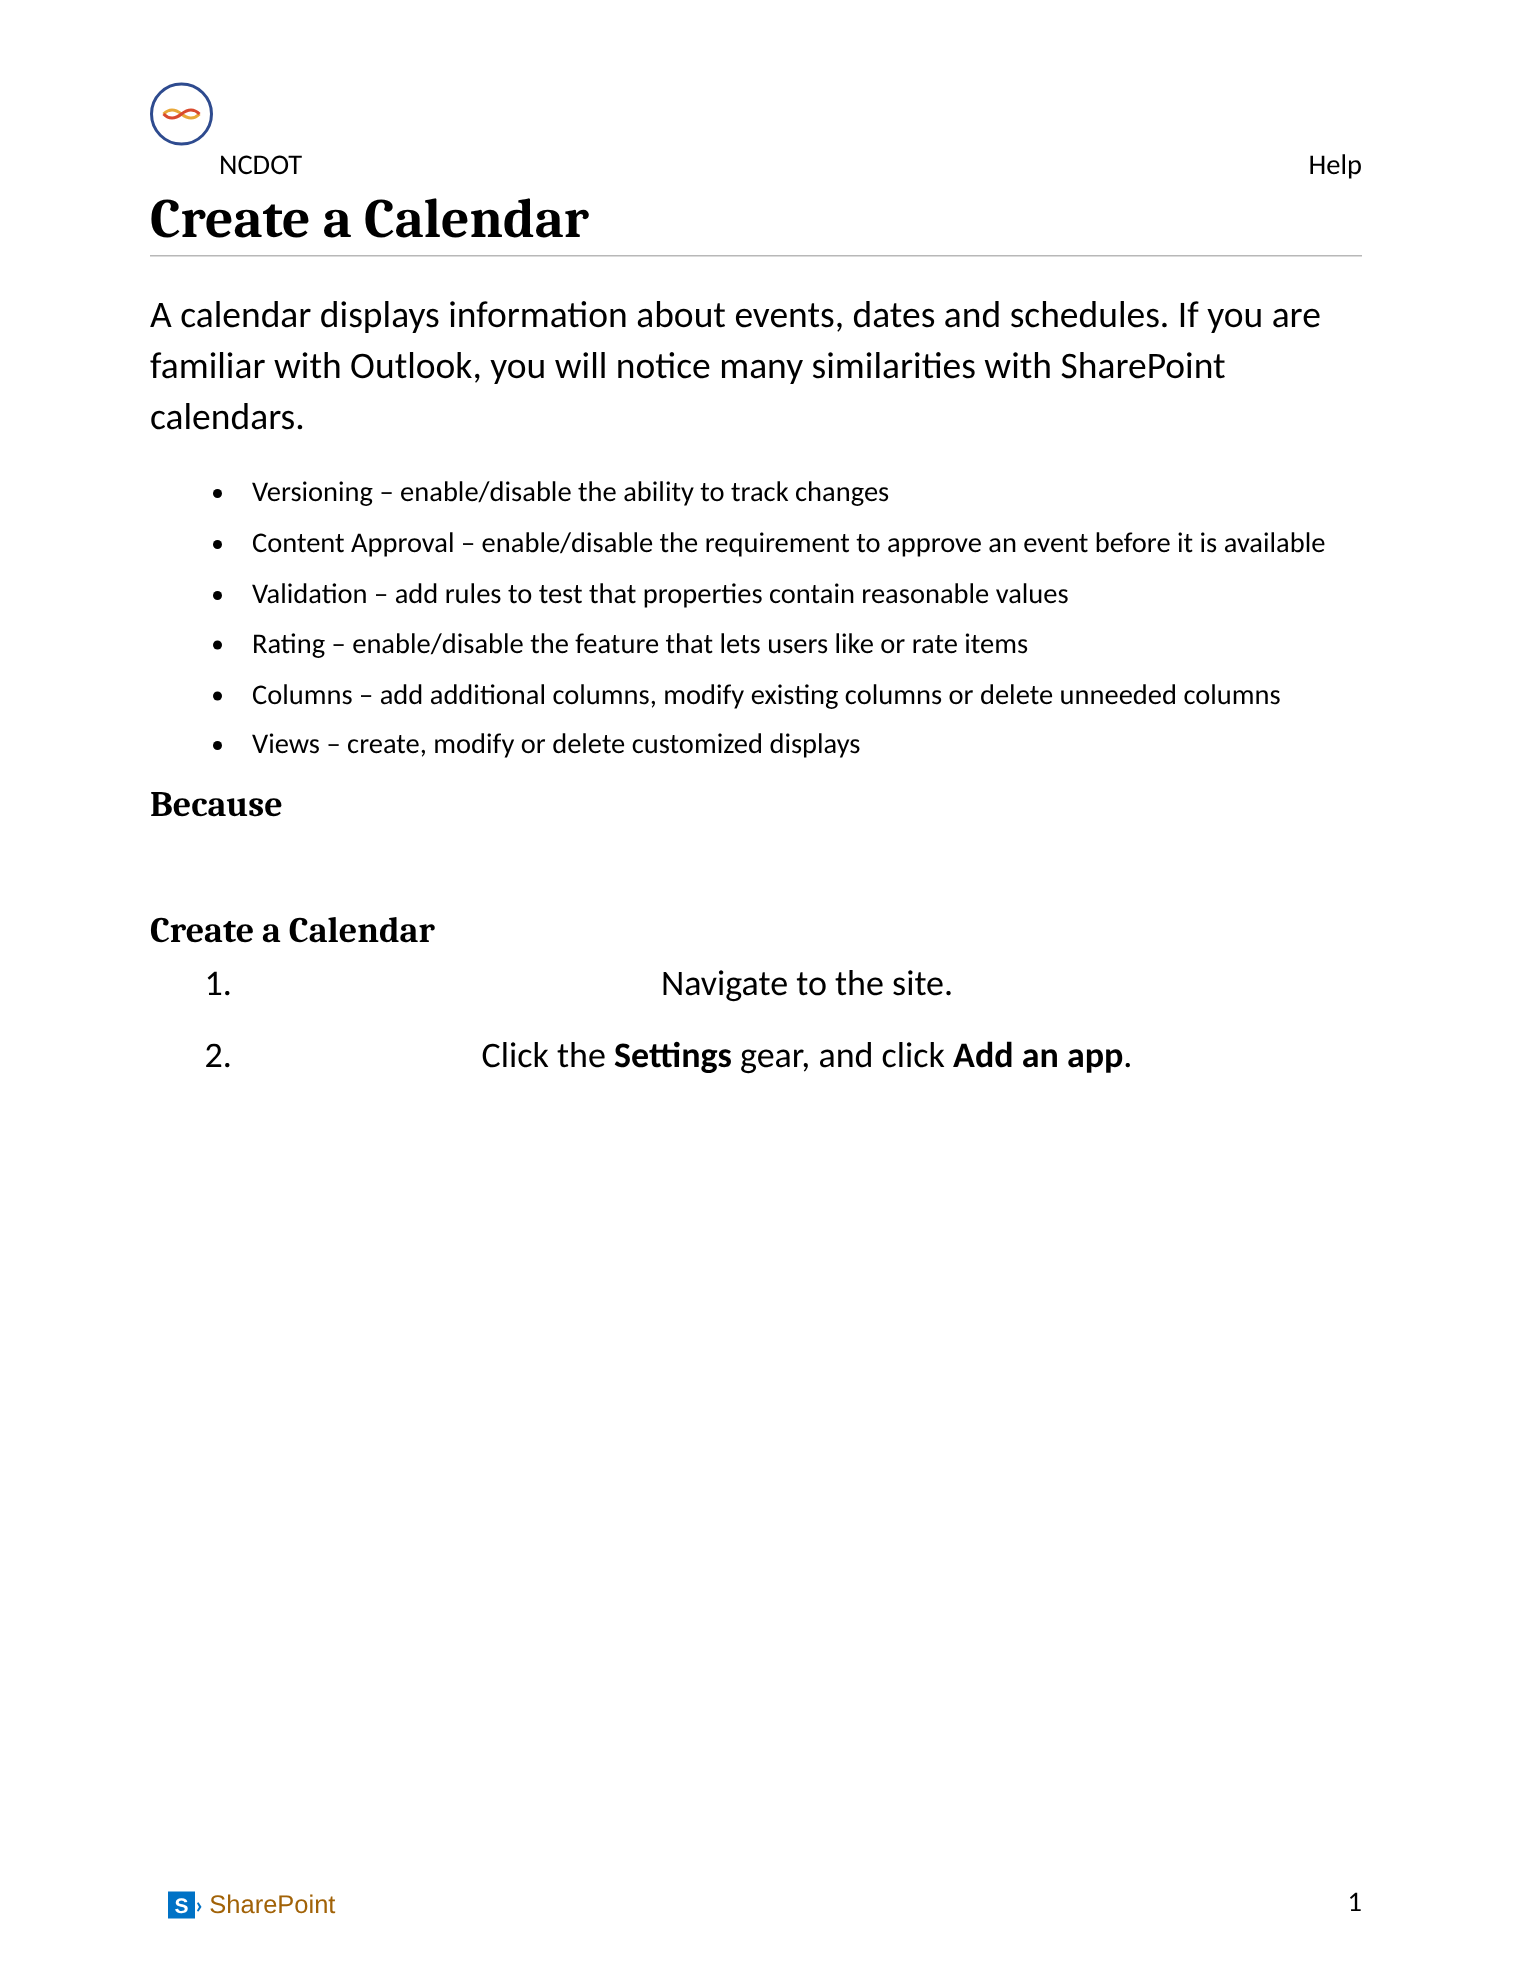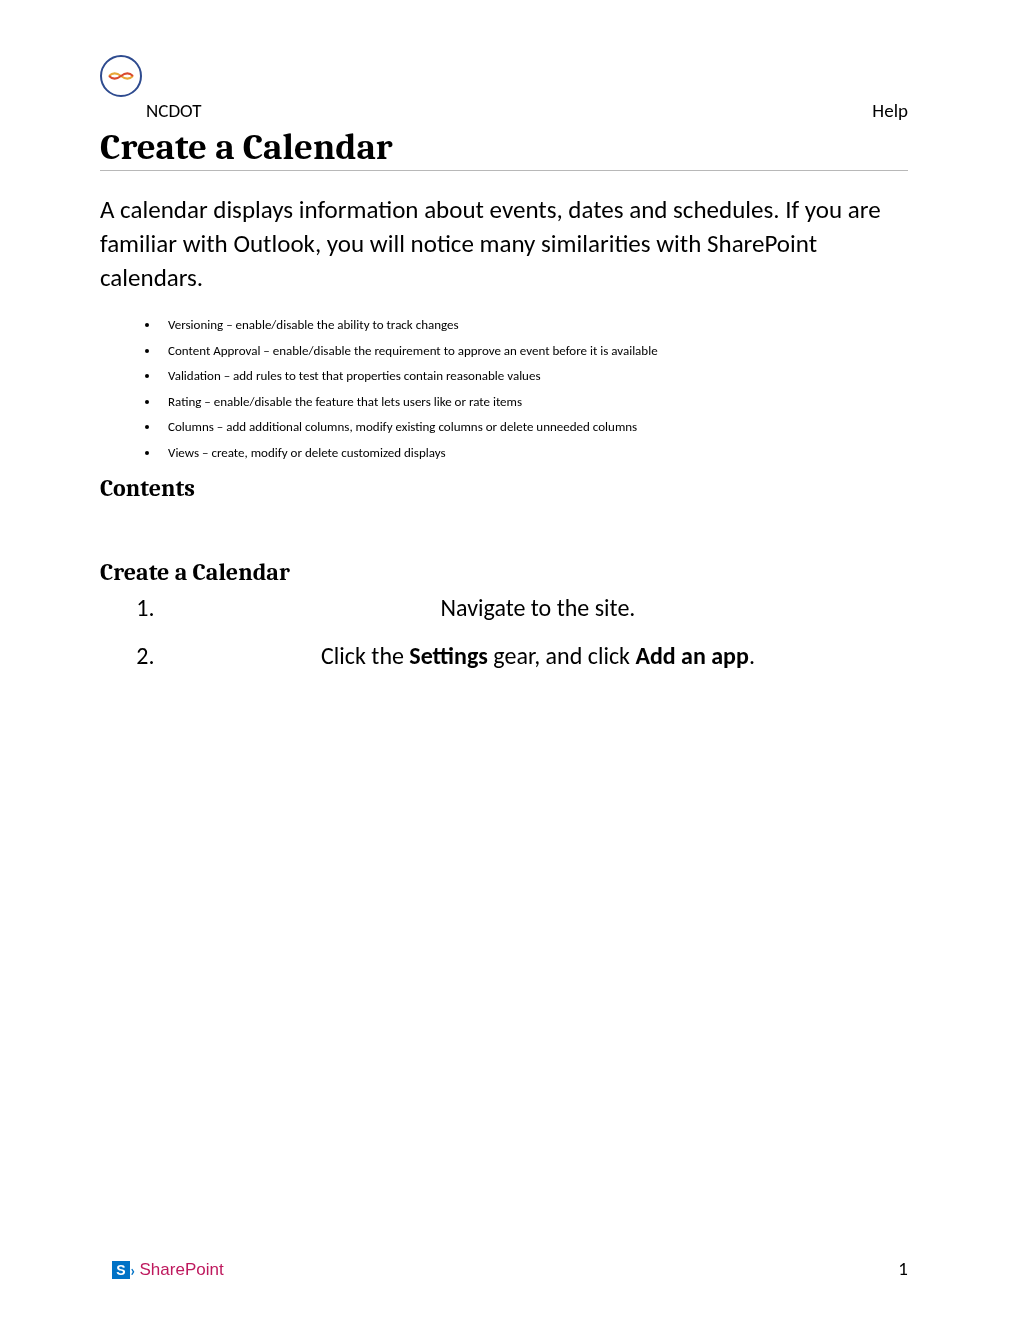--- a/index.html
+++ b/index.html
@@ -69,21 +69,21 @@
       font-size: 25px;
       line-height: 1.35;
       margin-bottom: 22px;
     }
     .bullet-list {
       list-style-type: disc;
       padding-left: 60px;
       margin-bottom: 12px;
     }
     .bullet-list li {
-      font-size: 13px;
+      font-size: 19px;
       line-height: 1.35;
       margin-bottom: 8px;
       padding-left: 8px;
     }
     .note {
       font-size: 19px;
       font-style: italic;
       line-height: 1.35;
       margin-bottom: 26px;
     }
@@ -136,21 +136,21 @@
       justify-content: center;
       font-family: Arial, sans-serif;
     }
     .sp-arrow {
       color: #0072c6;
       font-size: 16px;
       font-weight: bold;
       margin-left: -2px;
     }
     .sp-text {
-      color: #be185d;
+      color: #a16207;
       font-size: 17px;
       font-family: "Segoe UI", Arial, sans-serif;
       margin-left: 2px;
     }
     .page-number {
       font-size: 19px;
     }
     .bold {
       font-weight: bold;
     }
@@ -180,21 +180,21 @@
   <ul class="bullet-list">
     <li>Versioning – enable/disable the ability to track changes</li>
     <li>Content Approval – enable/disable the requirement to approve an event before it is available</li>
     <li>Validation – add rules to test that properties contain reasonable values</li>
     <li>Rating – enable/disable the feature that lets users like or rate items</li>
     <li>Columns – add additional columns, modify existing columns or delete unneeded columns</li>
     <li>Views – create, modify or delete customized displays</li>
   </ul>
 
 
-  <h2 class="contents-heading">Contents</h2>
+  <h2 class="contents-heading">Because</h2>
 
   <h2 class="section-heading">Create a Calendar</h2>
 
   <ol class="ordered-list">
     <li>Navigate to the site.</li>
     <li>
       <span>Click the </span><span class="bold">Settings</span><span> gear, and click </span><span class="bold">Add an app</span><span>.</span>
     </li>
   </ol>
 </div>

